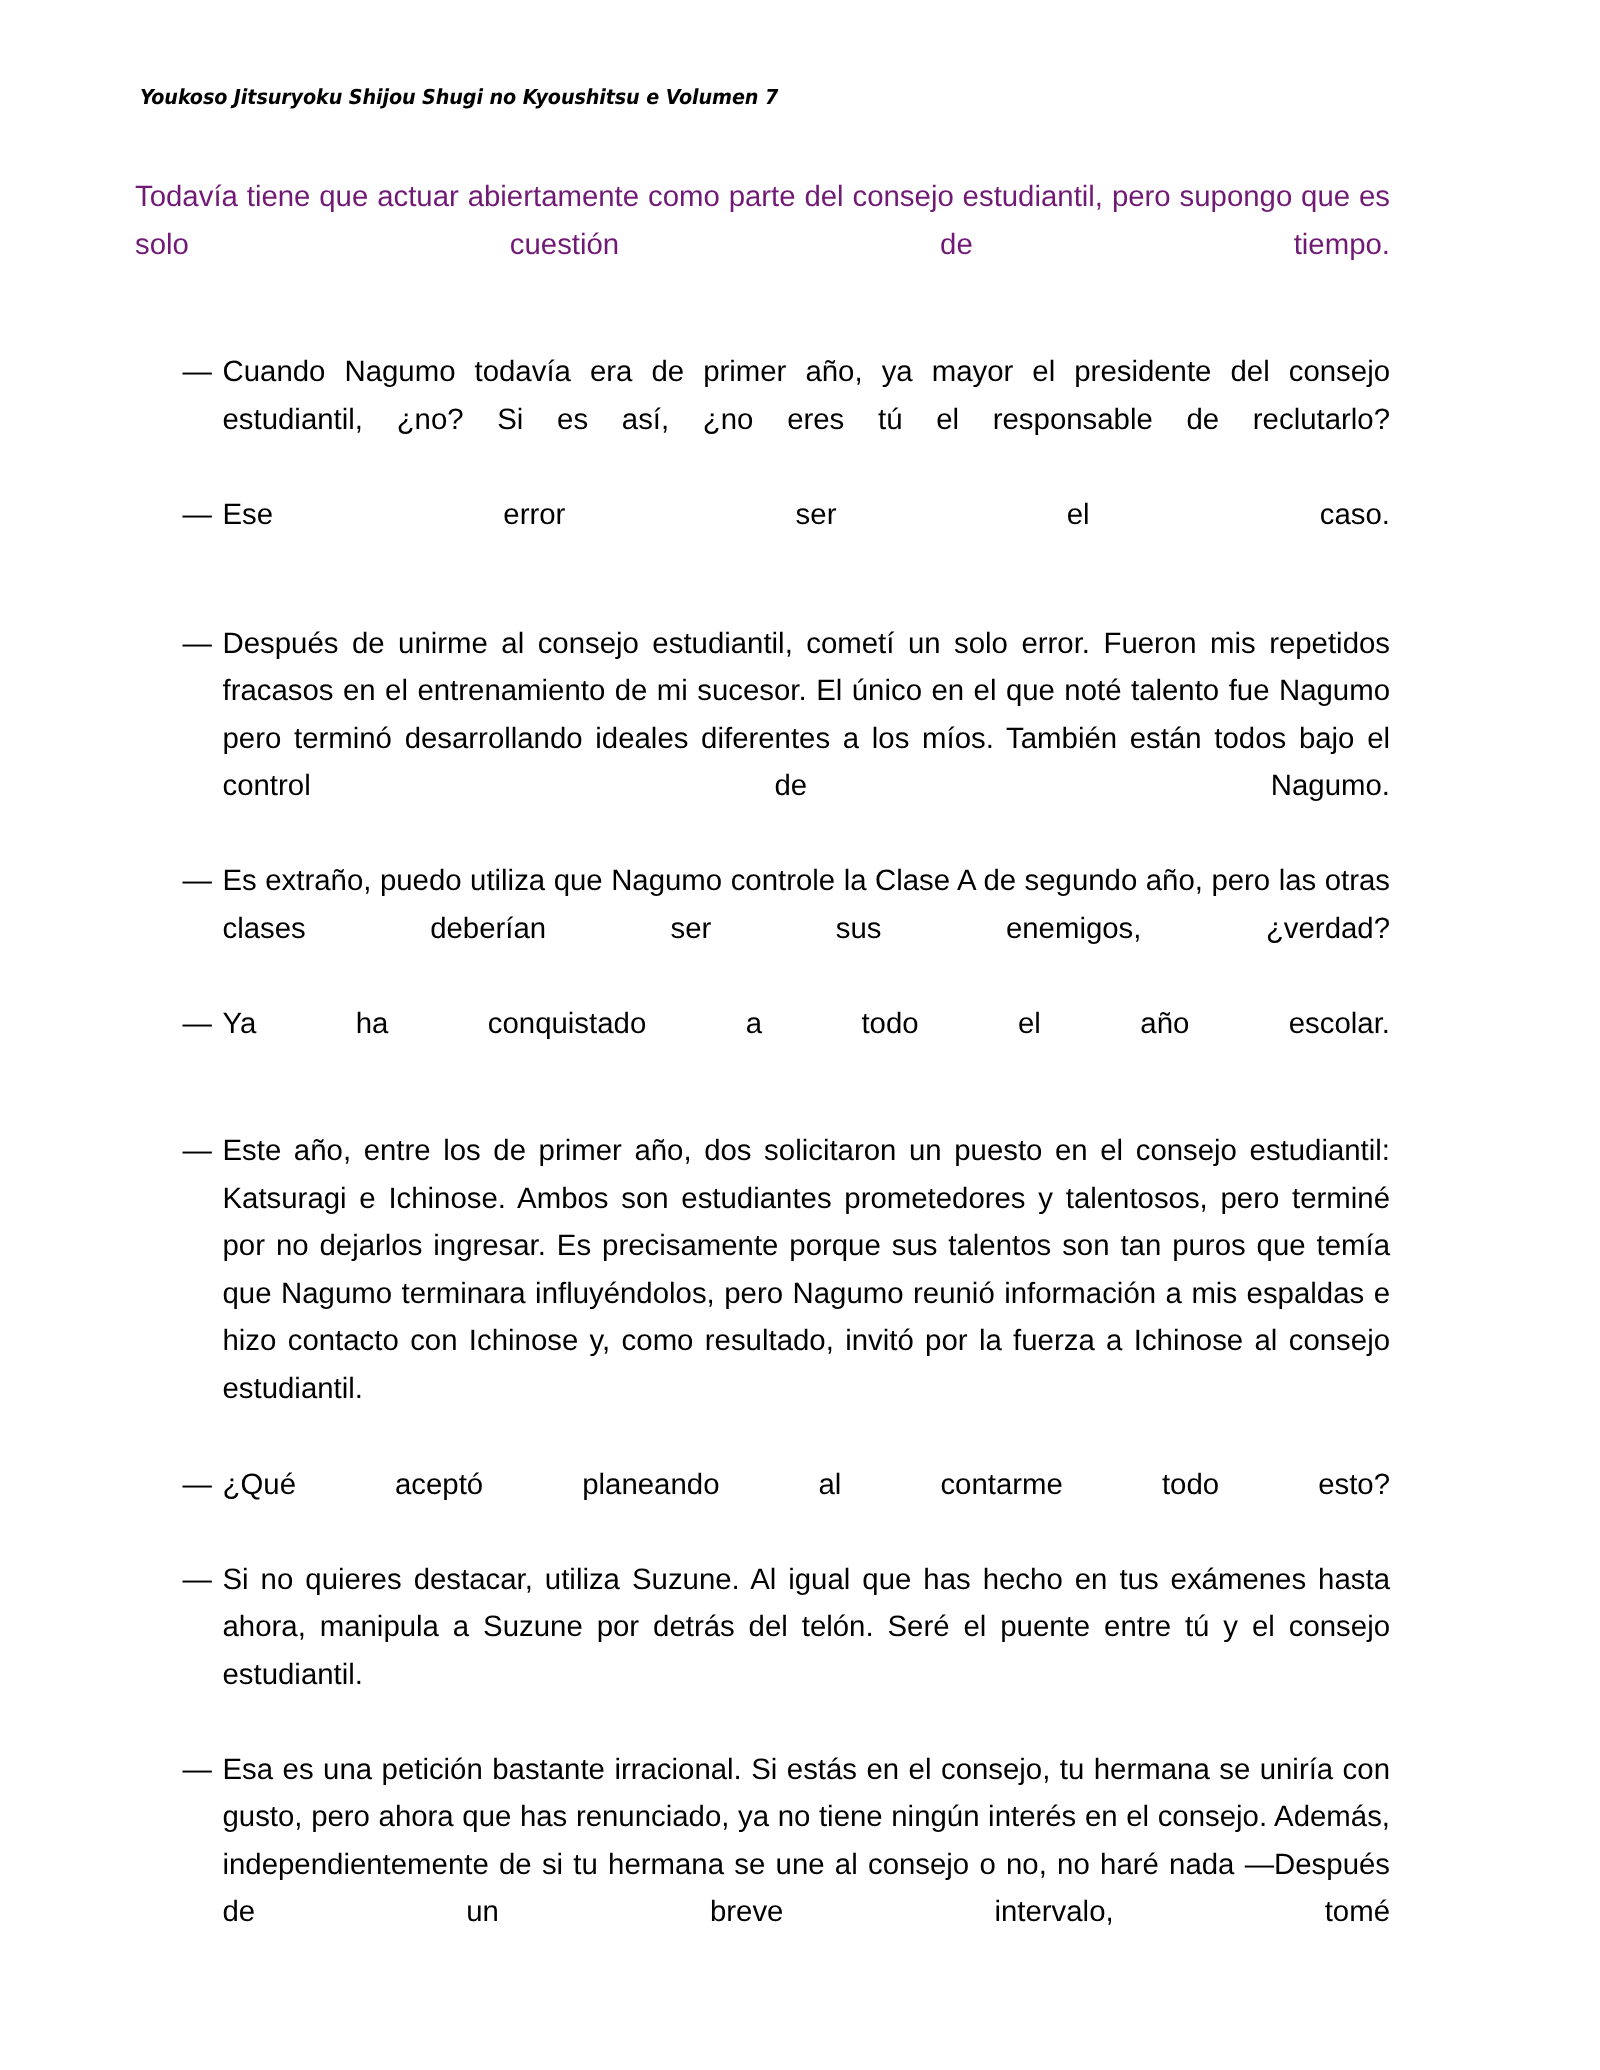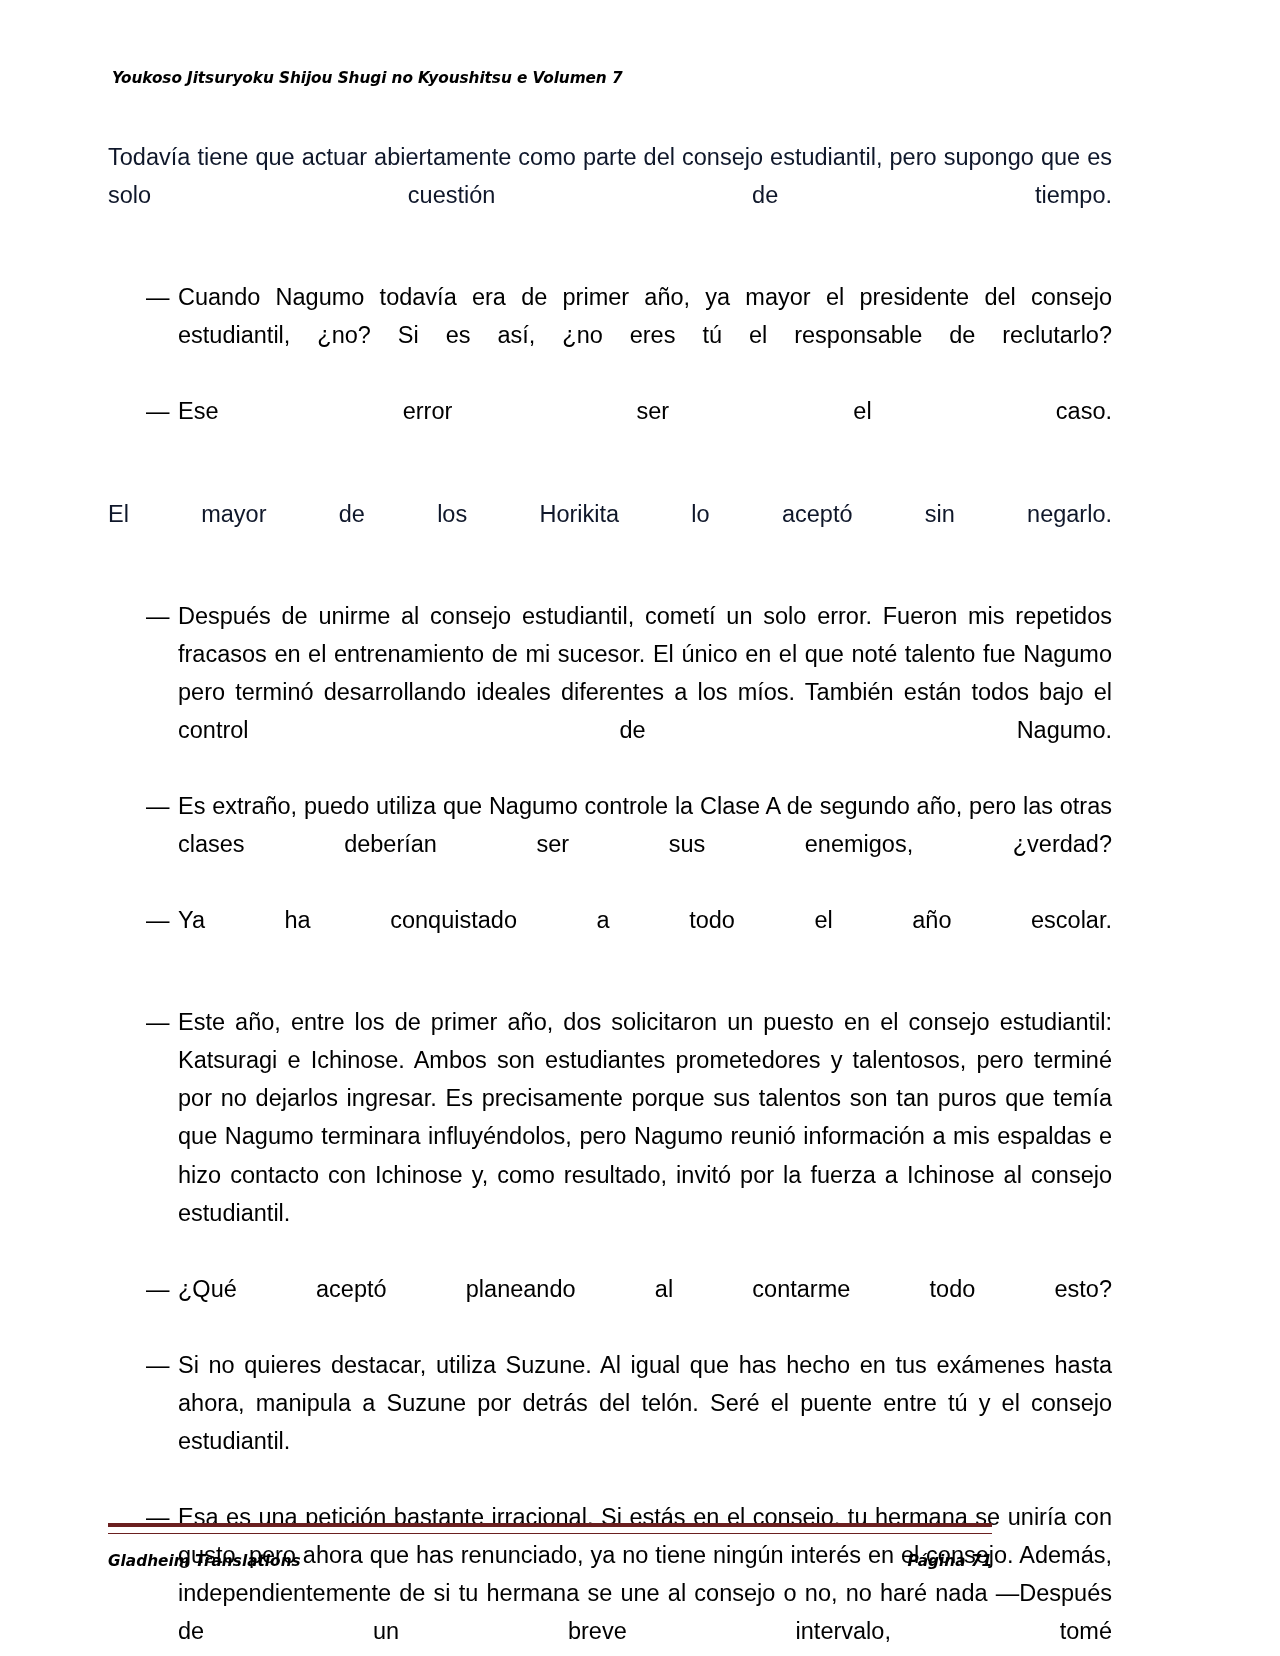--- a/index.html
+++ b/index.html
@@ -50,21 +50,21 @@
     left: 108px;
     width: 1004px;
   }
 
   p.para {
     margin: 0 0 26px 0;
     font-size: 23.5px;
     line-height: 1.62;
     text-align: justify;
     text-justify: inter-word;
-    color: #0f172a;
+    color: #701a75;
     font-family: "Liberation Sans", sans-serif;
   }
 
   ul.dash-list {
     list-style: none;
     margin: 0 0 26px 0;
     padding: 0;
   }
   ul.dash-list li {
     position: relative;
@@ -144,21 +144,20 @@
       <li>
         <span class="dash">—</span>
         <span class="li-text">Cuando Nagumo todavía era de primer año, ya mayor el presidente del consejo estudiantil, ¿no? Si es así, ¿no eres tú el responsable de reclutarlo?</span>
       </li>
       <li>
         <span class="dash">—</span>
         <span class="li-text">Ese error ser el caso.</span>
       </li>
     </ul>
 
-    <p class="para">El mayor de los Horikita lo aceptó sin negarlo.</p>
 
     <ul class="dash-list">
       <li>
         <span class="dash">—</span>
         <span class="li-text">Después de unirme al consejo estudiantil, cometí un solo error. Fueron mis repetidos fracasos en el entrenamiento de mi sucesor. El único en el que noté talento fue Nagumo pero terminó desarrollando ideales diferentes a los míos. También están todos bajo el control de Nagumo.</span>
       </li>
       <li>
         <span class="dash">—</span>
         <span class="li-text">Es extraño, puedo utiliza que Nagumo controle la Clase A de segundo año, pero las otras clases deberían ser sus enemigos, ¿verdad?</span>
       </li>
@@ -183,21 +182,14 @@
         <span class="li-text">Si no quieres destacar, utiliza Suzune. Al igual que has hecho en tus exámenes hasta ahora, manipula a Suzune por detrás del telón. Seré el puente entre tú y el consejo estudiantil.</span>
       </li>
       <li>
         <span class="dash">—</span>
         <span class="li-text">Esa es una petición bastante irracional. Si estás en el consejo, tu hermana se uniría con gusto, pero ahora que has renunciado, ya no tiene ningún interés en el consejo. Además, independientemente de si tu hermana se une al consejo o no, no haré nada —Después de un breve intervalo, tomé</span>
       </li>
     </ul>
 
   </div>
 
-  <div class="page-footer">
-    <div class="footer-rule"></div>
-    <div class="footer-row">
-      <div class="footer-left">Gladheim Translations</div>
-      <div class="footer-right">Página 71</div>
-    </div>
-  </div>
 
 </div>
 
 </body></html>

